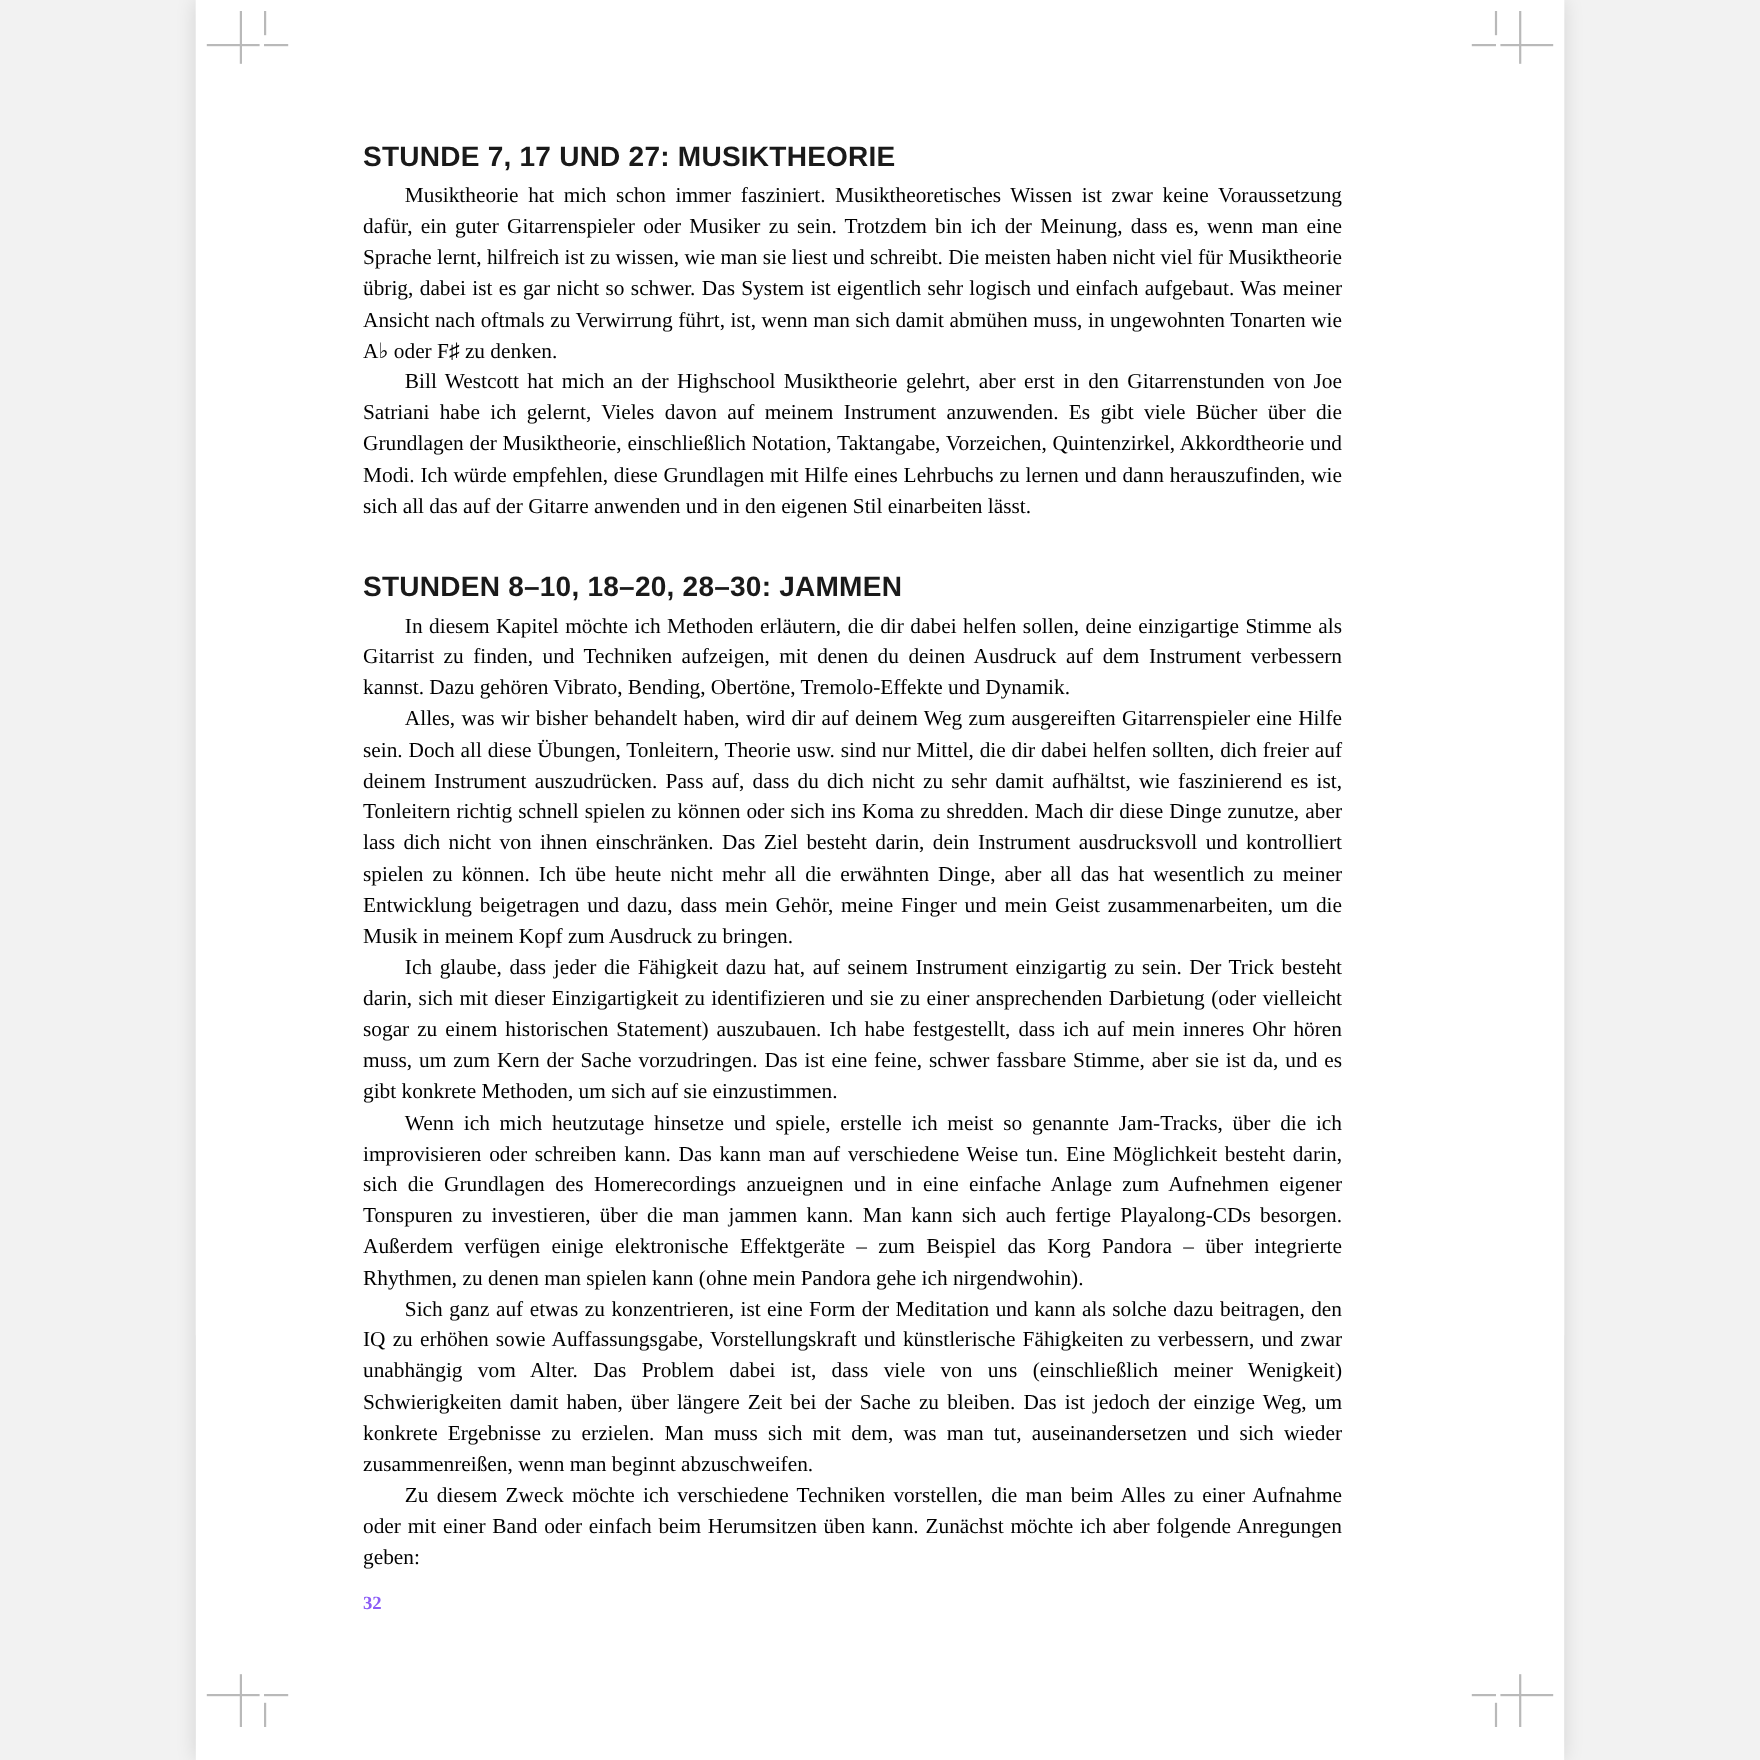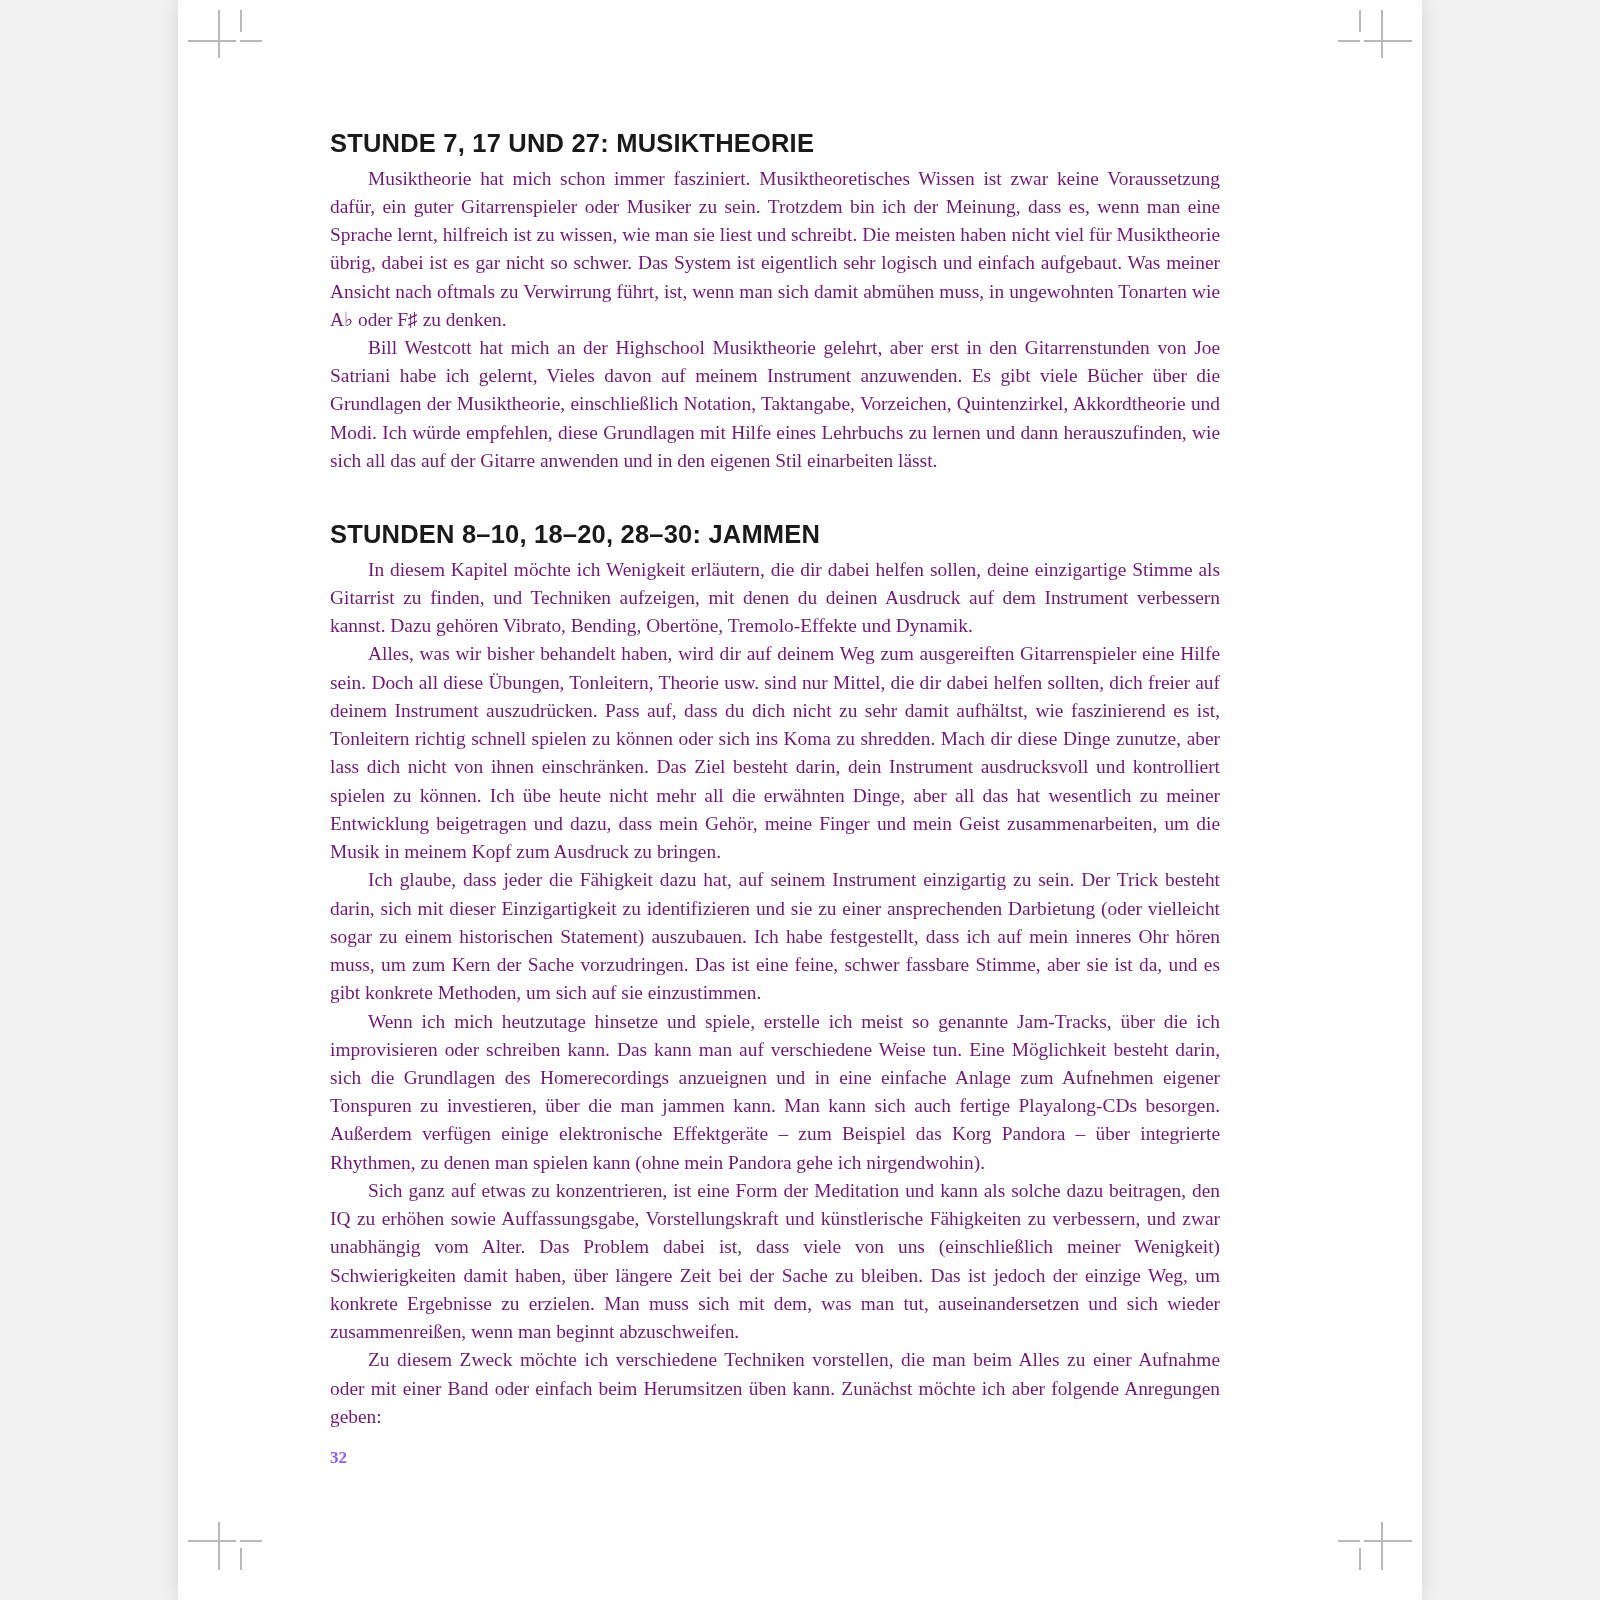--- a/index.html
+++ b/index.html
@@ -66,21 +66,21 @@
   .section {
     margin-bottom: 0;
   }
   .section-2 {
     margin-top: 44px;
   }
   p.body {
     font-family: "Liberation Serif", serif;
     font-size: 19.4px;
     line-height: 1.455;
-    color: #701a75;
+    color: #000000;
     margin: 0;
     padding: 0;
     text-align: justify;
     text-indent: 38px;
     -webkit-hyphens: none;
     hyphens: none;
   }
   p.body + p.body {
     margin-top: 0;
     font-family: Liberation Serif, serif;
@@ -129,21 +129,21 @@
   <div class="content">
 
     <section class="section section-1">
       <h2 class="heading">STUNDE 7, 17 UND 27: MUSIKTHEORIE</h2>
       <p class="body">Musiktheorie hat mich schon immer fasziniert. Musiktheoretisches Wissen ist zwar keine Voraussetzung dafür, ein guter Gitarrenspieler oder Musiker zu sein. Trotzdem bin ich der Meinung, dass es, wenn man eine Sprache lernt, hilfreich ist zu wissen, wie man sie liest und schreibt. Die meisten haben nicht viel für Musiktheorie übrig, dabei ist es gar nicht so schwer. Das System ist eigentlich sehr logisch und einfach aufgebaut. Was meiner Ansicht nach oftmals zu Verwirrung führt, ist, wenn man sich damit abmühen muss, in ungewohnten Tonarten wie A♭ oder F♯ zu denken.</p>
       <p class="body">Bill Westcott hat mich an der Highschool Musiktheorie gelehrt, aber erst in den Gitarrenstunden von Joe Satriani habe ich gelernt, Vieles davon auf meinem Instrument anzuwenden. Es gibt viele Bücher über die Grundlagen der Musiktheorie, einschließlich Notation, Taktangabe, Vorzeichen, Quintenzirkel, Akkordtheorie und Modi. Ich würde empfehlen, diese Grundlagen mit Hilfe eines Lehrbuchs zu lernen und dann herauszufinden, wie sich all das auf der Gitarre anwenden und in den eigenen Stil einarbeiten lässt.</p>
     </section>
 
     <section class="section section-2">
       <h2 class="heading">STUNDEN 8–10, 18–20, 28–30: JAMMEN</h2>
-      <p class="body">In diesem Kapitel möchte ich Wenigkeit erläutern, die dir dabei helfen sollen, deine einzigartige Stimme als Gitarrist zu finden, und Techniken aufzeigen, mit denen du deinen Ausdruck auf dem Instrument verbessern kannst. Dazu gehören Vibrato, Bending, Obertöne, Tremolo-Effekte und Dynamik.</p>
+      <p class="body">In diesem Kapitel möchte ich Methoden erläutern, die dir dabei helfen sollen, deine einzigartige Stimme als Gitarrist zu finden, und Techniken aufzeigen, mit denen du deinen Ausdruck auf dem Instrument verbessern kannst. Dazu gehören Vibrato, Bending, Obertöne, Tremolo-Effekte und Dynamik.</p>
       <p class="body">Alles, was wir bisher behandelt haben, wird dir auf deinem Weg zum ausgereiften Gitarrenspieler eine Hilfe sein. Doch all diese Übungen, Tonleitern, Theorie usw. sind nur Mittel, die dir dabei helfen sollten, dich freier auf deinem Instrument auszudrücken. Pass auf, dass du dich nicht zu sehr damit aufhältst, wie faszinierend es ist, Tonleitern richtig schnell spielen zu können oder sich ins Koma zu shredden. Mach dir diese Dinge zunutze, aber lass dich nicht von ihnen einschränken. Das Ziel besteht darin, dein Instrument ausdrucksvoll und kontrolliert spielen zu können. Ich übe heute nicht mehr all die erwähnten Dinge, aber all das hat wesentlich zu meiner Entwicklung beigetragen und dazu, dass mein Gehör, meine Finger und mein Geist zusammenarbeiten, um die Musik in meinem Kopf zum Ausdruck zu bringen.</p>
       <p class="body">Ich glaube, dass jeder die Fähigkeit dazu hat, auf seinem Instrument einzigartig zu sein. Der Trick besteht darin, sich mit dieser Einzigartigkeit zu identifizieren und sie zu einer ansprechenden Darbietung (oder vielleicht sogar zu einem historischen Statement) auszubauen. Ich habe festgestellt, dass ich auf mein inneres Ohr hören muss, um zum Kern der Sache vorzudringen. Das ist eine feine, schwer fassbare Stimme, aber sie ist da, und es gibt konkrete Methoden, um sich auf sie einzustimmen.</p>
       <p class="body">Wenn ich mich heutzutage hinsetze und spiele, erstelle ich meist so genannte Jam-Tracks, über die ich improvisieren oder schreiben kann. Das kann man auf verschiedene Weise tun. Eine Möglichkeit besteht darin, sich die Grundlagen des Homerecordings anzueignen und in eine einfache Anlage zum Aufnehmen eigener Tonspuren zu investieren, über die man jammen kann. Man kann sich auch fertige Playalong-CDs besorgen. Außerdem verfügen einige elektronische Effektgeräte – zum Beispiel das Korg Pandora – über integrierte Rhythmen, zu denen man spielen kann (ohne mein Pandora gehe ich nirgendwohin).</p>
       <p class="body">Sich ganz auf etwas zu konzentrieren, ist eine Form der Meditation und kann als solche dazu beitragen, den IQ zu erhöhen sowie Auffassungsgabe, Vorstellungskraft und künstlerische Fähigkeiten zu verbessern, und zwar unabhängig vom Alter. Das Problem dabei ist, dass viele von uns (einschließlich meiner Wenigkeit) Schwierigkeiten damit haben, über längere Zeit bei der Sache zu bleiben. Das ist jedoch der einzige Weg, um konkrete Ergebnisse zu erzielen. Man muss sich mit dem, was man tut, auseinandersetzen und sich wieder zusammenreißen, wenn man beginnt abzuschweifen.</p>
       <p class="body">Zu diesem Zweck möchte ich verschiedene Techniken vorstellen, die man beim Alles zu einer Aufnahme oder mit einer Band oder einfach beim Herumsitzen üben kann. Zunächst möchte ich aber folgende Anregungen geben:</p>
     </section>
 
   </div>
 
   <div class="pagenum">32</div>

